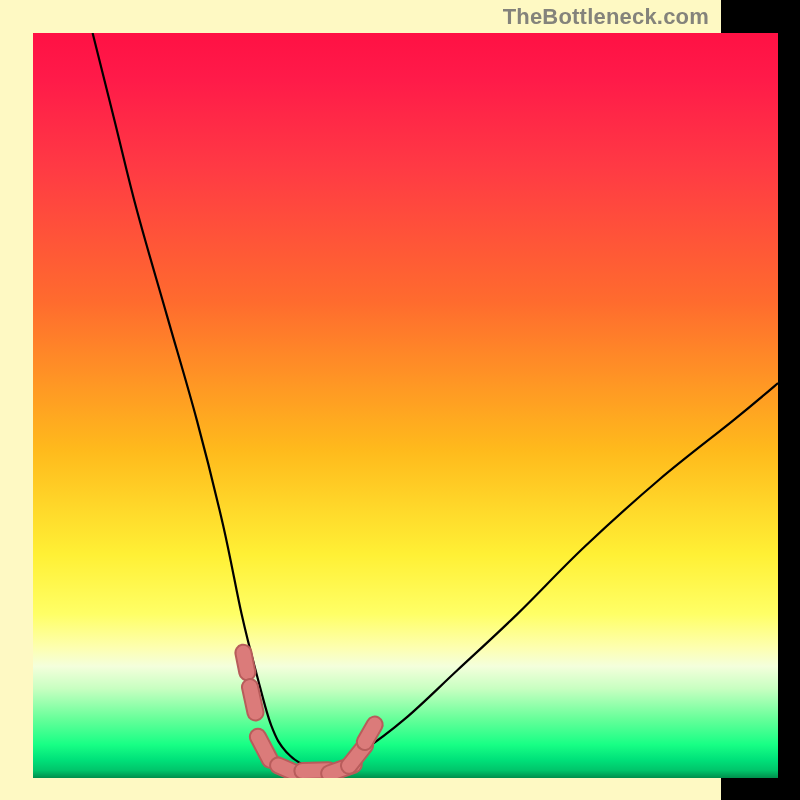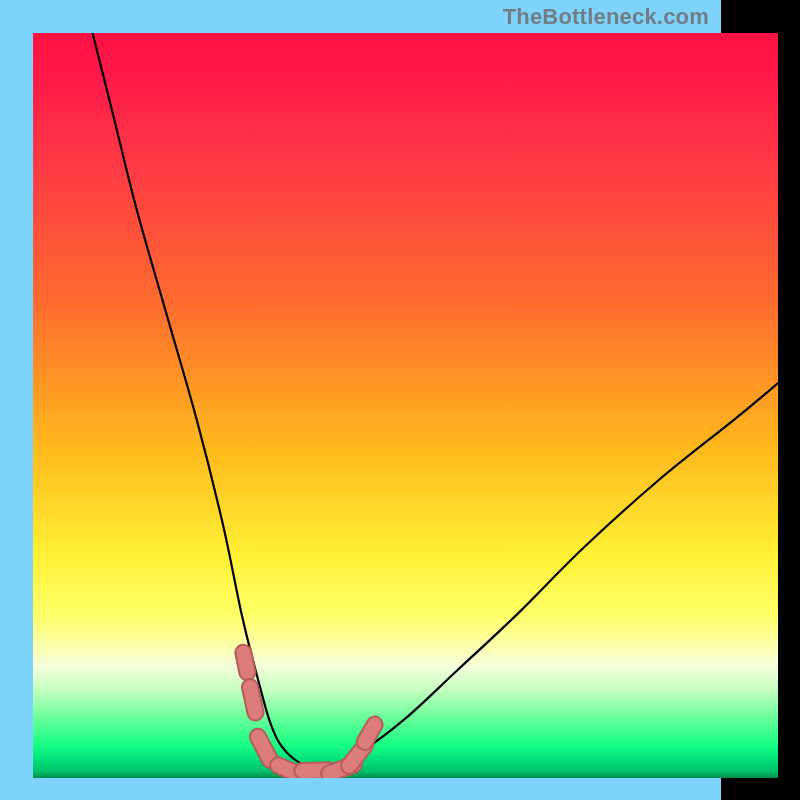--- a/index.html
+++ b/index.html
@@ -10,21 +10,21 @@
     background: #000;
     overflow: hidden;
     font-family: Arial, Helvetica, sans-serif;
   }
   .frame {
     position: absolute;
     left: 0;
     top: 0;
     width: 721px;
     height: 800px;
-    background: #7dd3fc;
+    background: #fef9c3;
   }
   .watermark {
     position: absolute;
     top: 4px;
     right: 12px;
     color: #6f6f6f;
     font-size: 22px;
     font-weight: 600;
     letter-spacing: 0.2px;
     opacity: 0.85;

